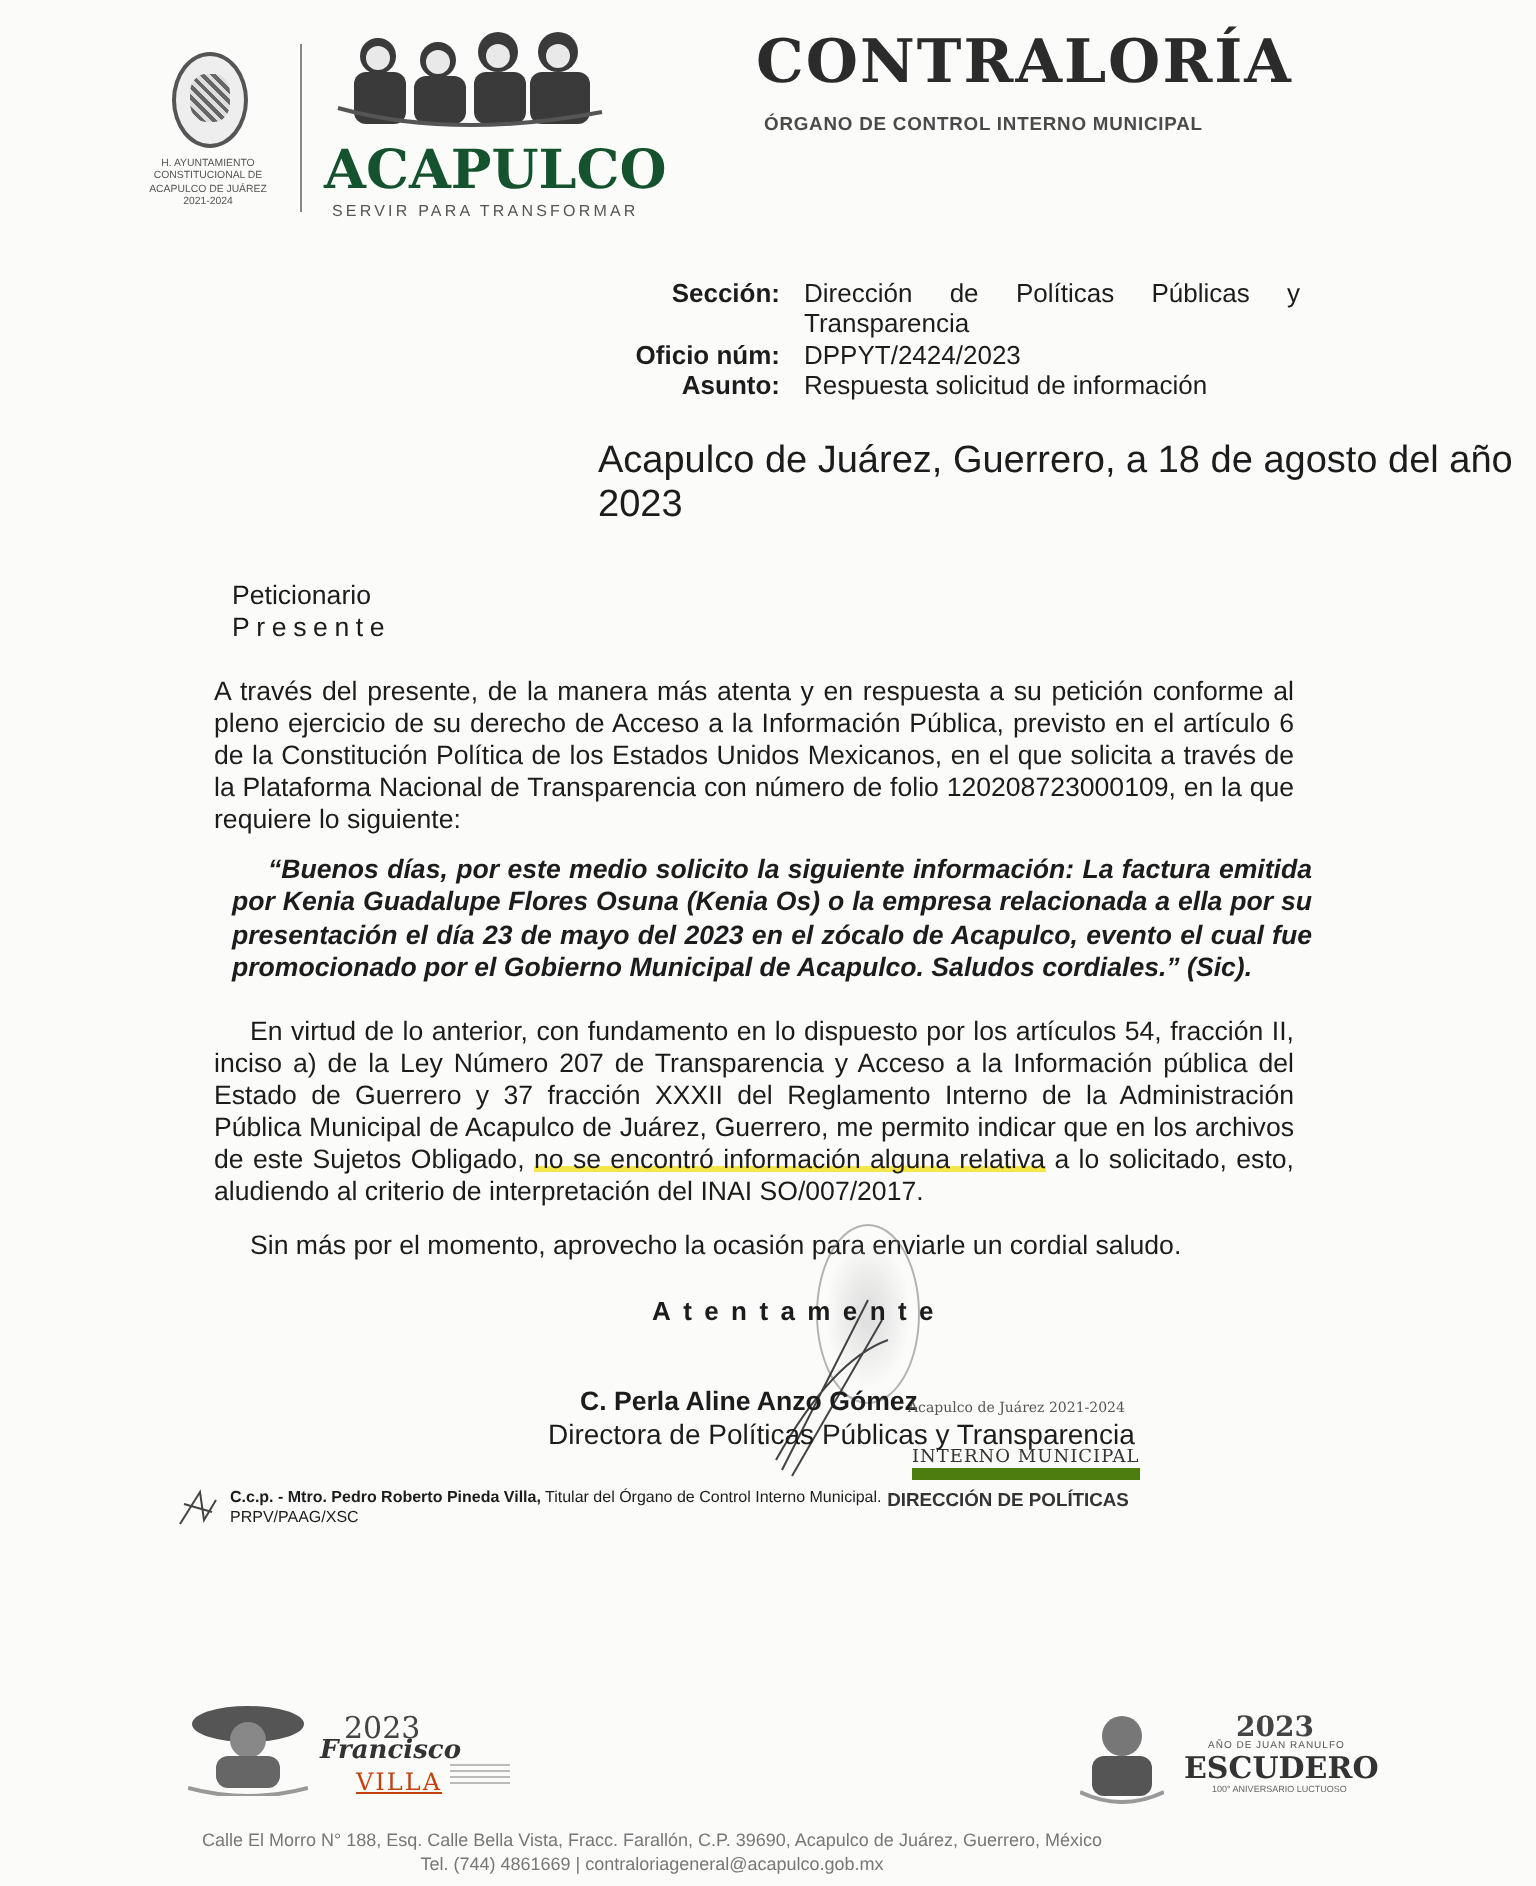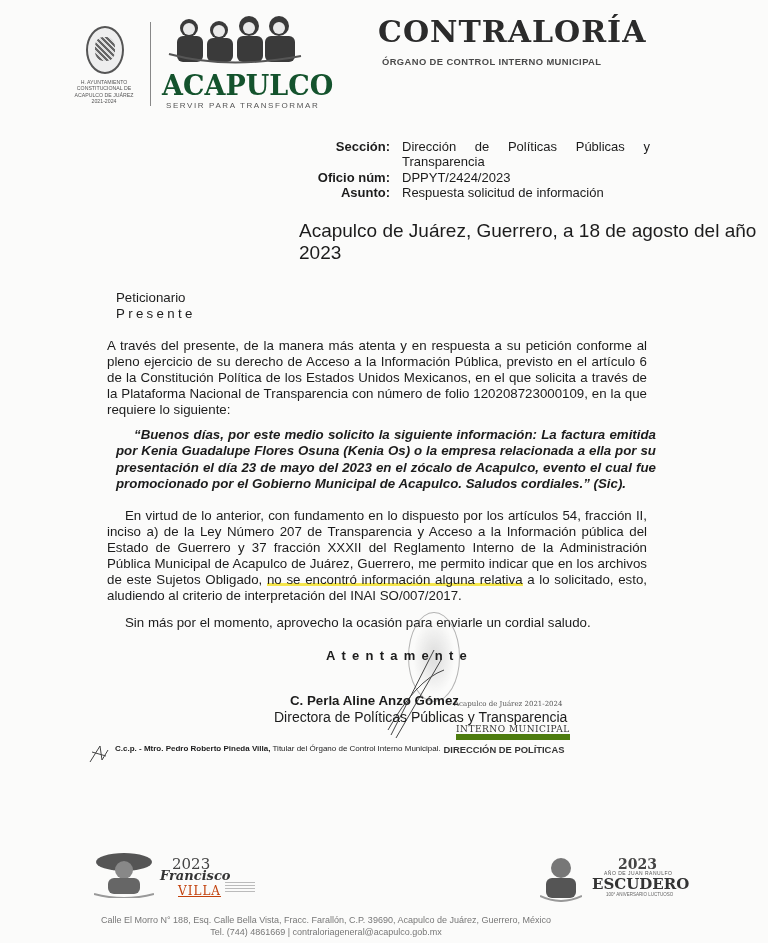--- a/index.html
+++ b/index.html
@@ -111,20 +111,21 @@
 <div class="abs stamp-interno">INTERNO MUNICIPAL</div>
 <div class="abs stamp-dir">
   <div>DIRECCIÓN DE POLÍTICAS</div>
 </div>
 
 <svg class="abs initials-mark" viewBox="0 0 22 22">
   <path d="M2 20 L12 4 L14 18 L20 8 M4 10 L18 14" stroke="#444" stroke-width="1" fill="none"></path>
 </svg>
 <div class="abs ccp">
   <div><b>C.c.p. - Mtro. Pedro Roberto Pineda Villa,</b><span> Titular del Órgano de Control Interno Municipal.</span></div>
+  <div>PRPV/PAAG/XSC</div>
 </div>
 
 <svg class="abs villa-logo" viewBox="0 0 60 50">
   <ellipse cx="30" cy="14" rx="28" ry="9" fill="#555"></ellipse>
   <circle cx="30" cy="22" r="9" fill="#888"></circle>
   <rect x="14" y="30" width="32" height="16" rx="6" fill="#666"></rect>
   <path d="M0 46 Q30 54 60 46" stroke="#999" stroke-width="2" fill="none"></path>
 </svg>
 <div class="abs y2023a">2023</div>
 <div class="abs francisco">Francisco</div>

